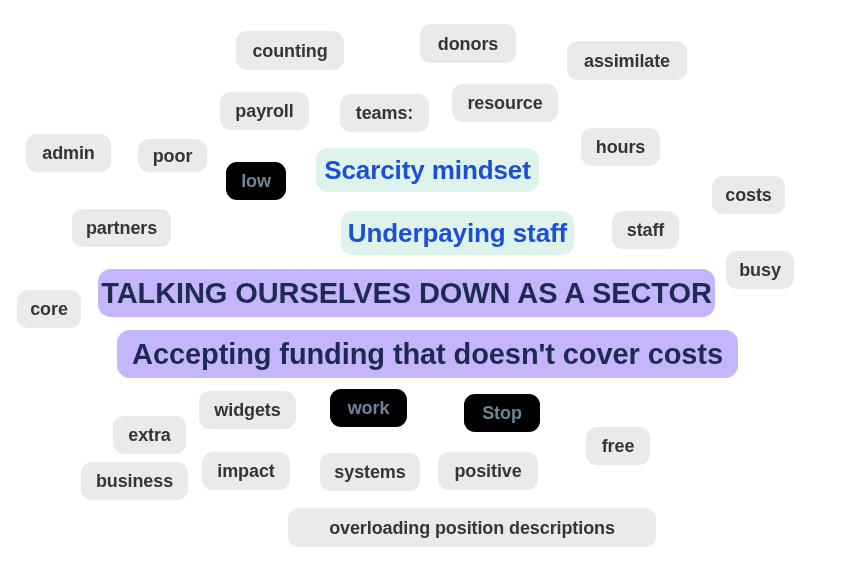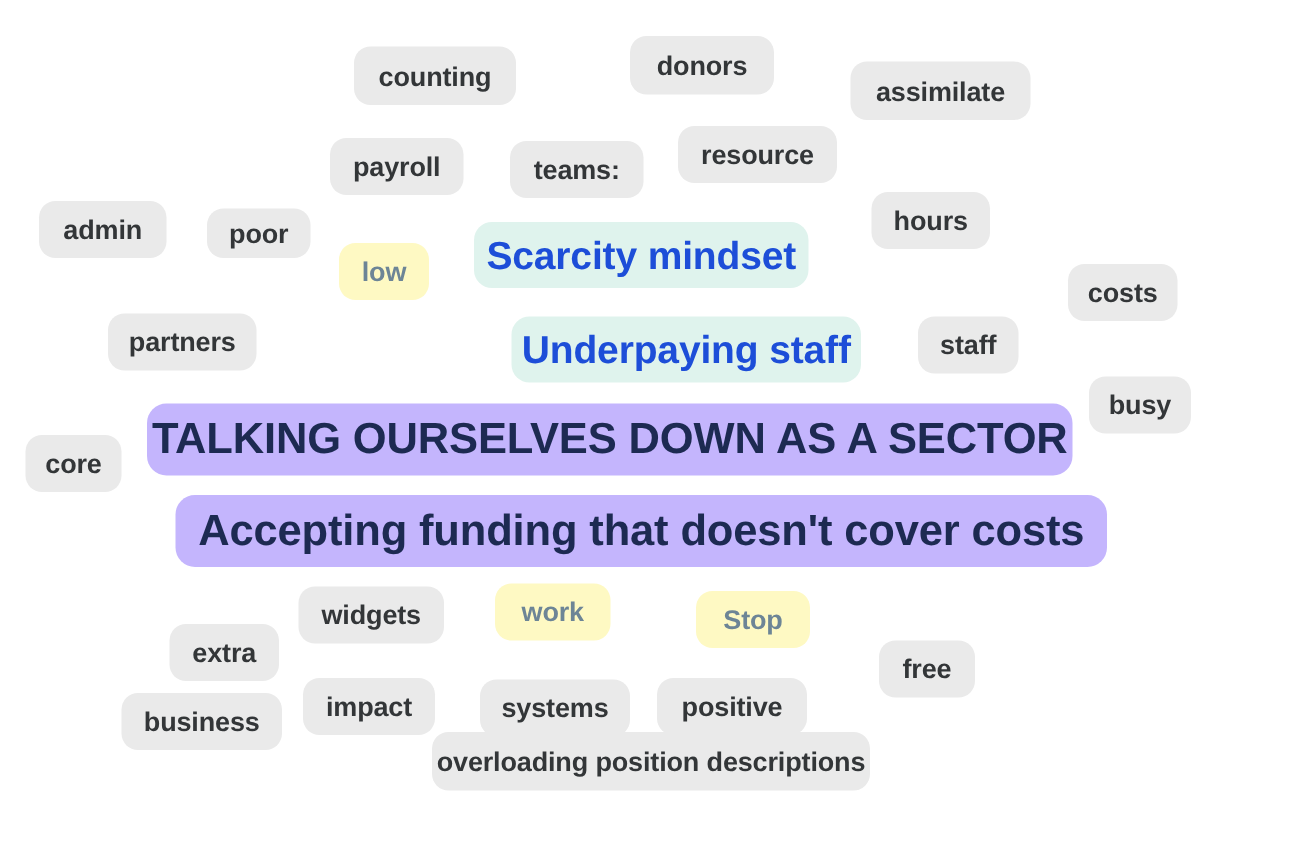--- a/index.html
+++ b/index.html
@@ -32,21 +32,21 @@
     line-height: 1;
     user-select: none;
   }
   
   .tone-neutral {
     background: #eaeaea;
     color: #333638;
   }
   
   .tone-bluegrey {
-    background: #fef9c3;
+    background: #000000;
     color: #6d8596;
   }
   
   .tone-teal {
     background: #dff3ed;
     color: #1d4ed8;
   }
   
   .tone-navy {
     background: #c4b5fd;
@@ -81,14 +81,14 @@
     <div class="word-chip tone-navy size-xxl" style="left: 117px; top: 330px; width: 621px; height: 48px;">Accepting funding that doesn't cover costs</div>
     <div class="word-chip tone-neutral size-md" style="left: 199px; top: 391px; width: 97px; height: 38px;">widgets</div>
     <div class="word-chip tone-bluegrey size-md" style="left: 330px; top: 389px; width: 77px; height: 38px;">work</div>
     <div class="word-chip tone-bluegrey size-md" style="left: 464px; top: 394px; width: 76px; height: 38px;">Stop</div>
     <div class="word-chip tone-neutral size-md" style="left: 113px; top: 416px; width: 73px; height: 38px;">extra</div>
     <div class="word-chip tone-neutral size-md" style="left: 586px; top: 427px; width: 64px; height: 38px;">free</div>
     <div class="word-chip tone-neutral size-md" style="left: 202px; top: 452px; width: 88px; height: 38px;">impact</div>
     <div class="word-chip tone-neutral size-md" style="left: 320px; top: 453px; width: 100px; height: 38px;">systems</div>
     <div class="word-chip tone-neutral size-md" style="left: 438px; top: 452px; width: 100px; height: 38px;">positive</div>
     <div class="word-chip tone-neutral size-md" style="left: 81px; top: 462px; width: 107px; height: 38px;">business</div>
-    <div class="word-chip tone-neutral size-md" style="left: 288px; top: 488px; width: 292px; height: 39px;">overloading position descriptions</div>
+    <div class="word-chip tone-neutral size-md" style="left: 288px; top: 508px; width: 368px; height: 39px;">overloading position descriptions</div>
   </div>
 
 </body></html>

